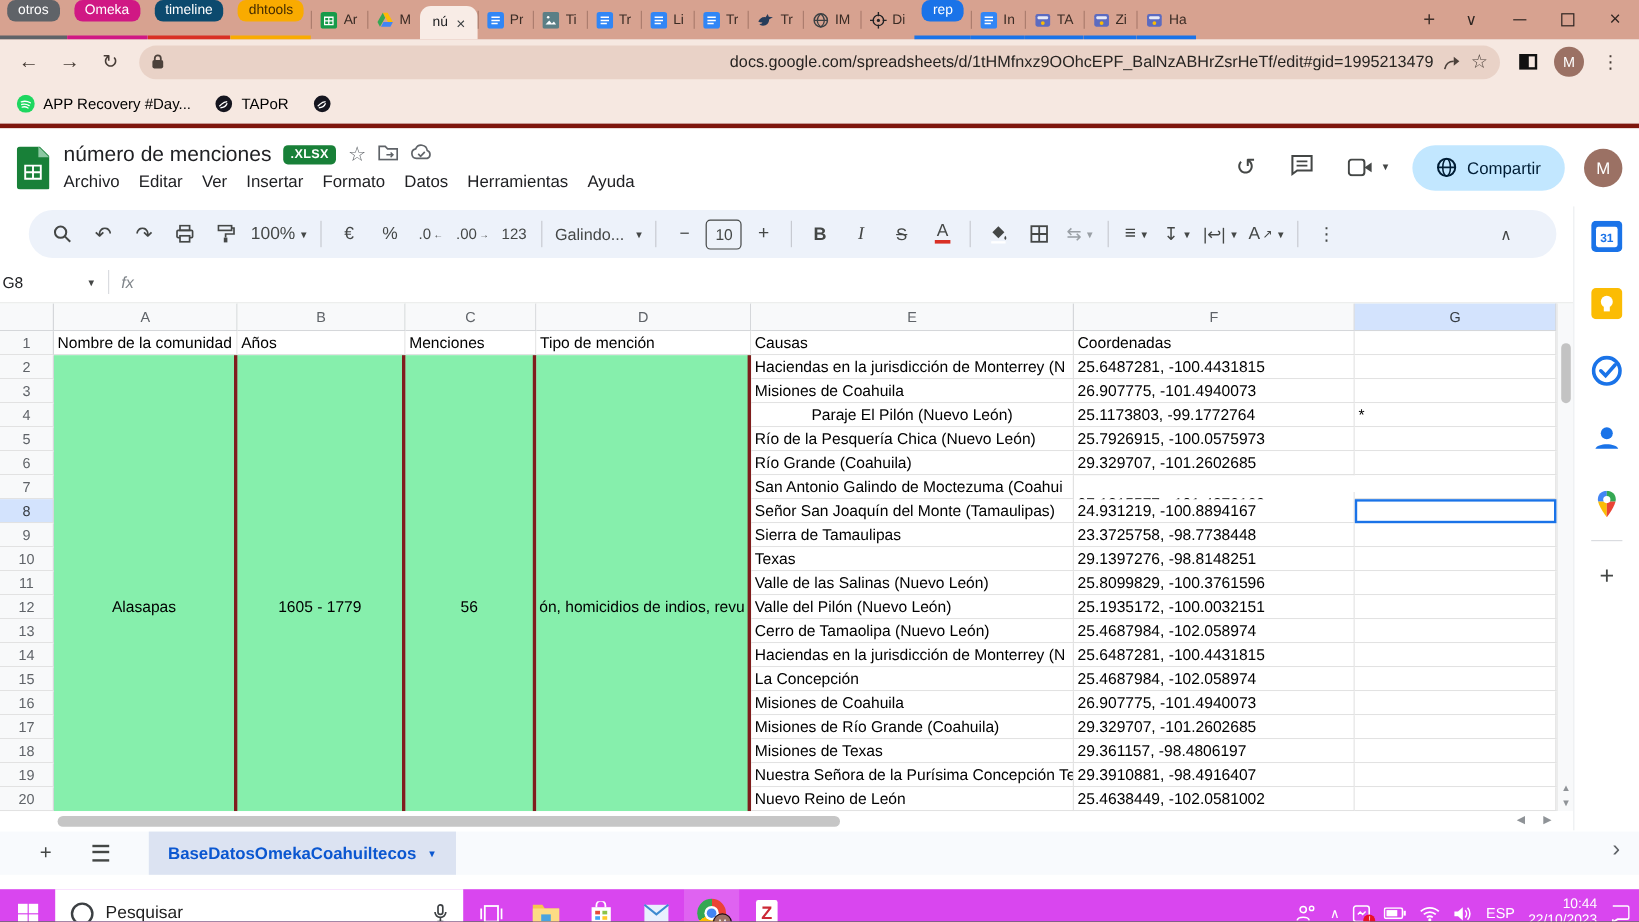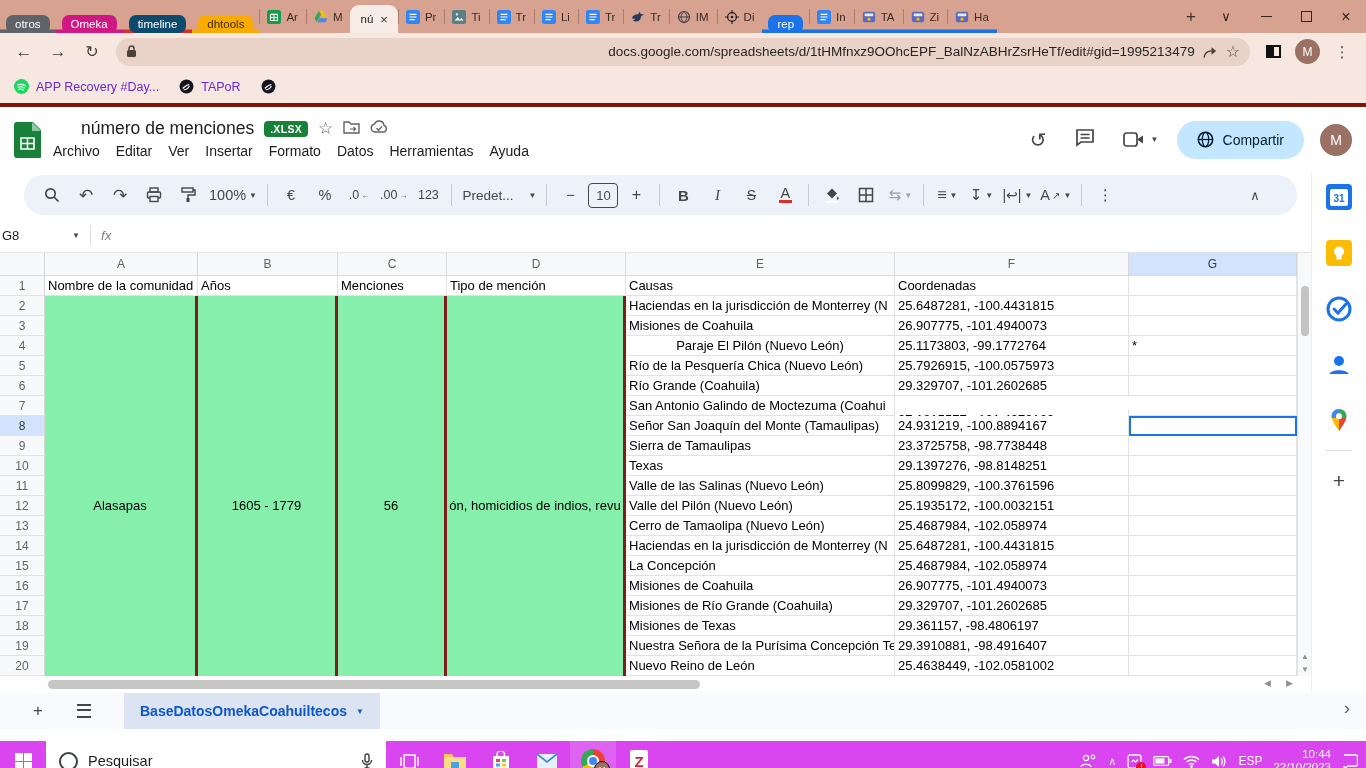--- a/index.html
+++ b/index.html
@@ -1,21 +1,21 @@
 <!DOCTYPE html>
 <html><head>
 <meta charset="utf-8">
 <style>
   html,body{margin:0;padding:0;background:#000;}
   .screen{position:relative;width:1366px;height:768px;overflow:hidden;background:#fff;
           font-family:"Liberation Sans",sans-serif;-webkit-font-smoothing:antialiased;}
   
   .tabstrip{height:33px;background:#d7a290;display:flex;align-items:stretch;overflow:hidden;}
   .tabs{display:flex;align-items:stretch;flex:1;min-width:0;}
-  .cw{display:flex;align-items:flex-end;height:100%;padding:0 6px;}
+  .cw{display:flex;align-items:flex-start;height:100%;padding:0 6px;}
   .chip{border-radius:7px;padding:3px 9px;font-size:11.5px;color:#fff;white-space:nowrap;}
   .tab{display:flex;align-items:center;gap:5px;padding:0 8px;min-width:0;cursor:default;position:relative;}
   .tab .sep{position:absolute;left:0;top:9px;bottom:9px;width:1px;background:rgba(60,30,20,.28);}
   .tab .lbl{font-size:11.5px;color:#3a2b24;max-width:20px;overflow:hidden;white-space:nowrap;}
   .tab.active{background:#f8ece6;border-radius:9px 9px 0 0;margin-top:5px;height:28px;padding:0 10px;}
   .tab.active .lbl{color:#202124;}
   .g{box-shadow:inset 0 -3.5px 0 #1a73e8;}
   .tabclose{font-size:13px;color:#3c4043;margin-left:2px;}
   .newtab{width:30px;display:flex;align-items:center;justify-content:center;font-size:17px;color:#40302a;}
   .wctrls{display:flex;align-items:center;}
@@ -28,26 +28,26 @@
   .omnibox{flex:1;height:28px;background:#e9d2c7;border-radius:14px;display:flex;align-items:center;
            padding:0 10px;margin:0 6px;gap:8px;min-width:0;}
   .url{font-size:13.5px;color:#272422;white-space:nowrap;overflow:hidden;flex:1;text-align:right;}
   .obicon{display:flex;align-items:center;color:#4c413b;font-size:15px;}
   .panelicon{width:15px;height:13px;background:#111;position:relative;margin:0 8px;}
   .panelicon::after{content:"";position:absolute;right:2px;top:2px;width:5px;height:9px;background:#f6e8e1;}
   .avatar{width:25px;height:25px;border-radius:50%;background:#9b7164;color:#fff;font-size:12px;
           display:flex;align-items:center;justify-content:center;margin:0 4px;}
   
   .bookmarks{height:33px;background:#f6e8e1;display:flex;align-items:center;padding:0 14px;gap:20px;}
-  .bm{display:flex;align-items:center;gap:7px;font-size:12.5px;color:#6d28d9;}
+  .bm{display:flex;align-items:center;gap:7px;font-size:12.5px;color:#000000;}
   .themeline{height:4px;background:#7e160d;}
   
   .gsheader{height:65px;background:#fff;display:flex;align-items:center;padding:0 14px;}
   .titleblock{margin-left:12px;flex:1;min-width:0;}
-  .trow{display:flex;align-items:center;gap:10px;margin-left:28px;}
+  .trow{display:flex;align-items:center;gap:10px;}
   .doct{font-size:17.5px;color:#202124;}
   .xlsx{background:#188038;color:#fff;font-size:10.5px;font-weight:bold;border-radius:4px;padding:2px 6px;letter-spacing:.3px;}
   .tico{font-size:15px;color:#5f6368;}
   .menurow{display:flex;margin-top:2px;margin-left:-8px;}
   .menu{font-size:14px;color:#202124;padding:2px 8px;border-radius:4px;}
   .hdricons{display:flex;align-items:center;gap:28px;margin-right:18px;color:#444746;}
   .sharebtn{height:38px;background:#c2e7ff;border-radius:19px;display:flex;align-items:center;gap:9px;
             padding:0 20px;color:#001d35;font-size:14px;}
   .bigavatar{width:32px;height:32px;border-radius:50%;background:#9b7164;color:#fff;font-size:14px;
              display:flex;align-items:center;justify-content:center;margin-left:16px;}
@@ -465,21 +465,21 @@
           <span>.0</span>
           <span style="font-size:8px;">←</span>
         </span>
       <span class="ti smalltxt">
           <span>.00</span>
           <span style="font-size:8px;">→</span>
         </span>
       <span class="ti smalltxt">123</span>
       <span class="tdiv"></span>
       <span class="ti" style="width:74px;justify-content:space-between;font-size:13.5px;">
-          <span>Predet...</span>
+          <span>Galindo...</span>
           <span class="caret">▼</span>
         </span>
       <span class="tdiv"></span>
       <span class="ti">−</span>
       <span class="fontsize">10</span>
       <span class="ti" style="font-size:16px;">+</span>
       <span class="tdiv"></span>
       <span class="ti bold">B</span>
       <span class="ti italic">I</span>
       <span class="ti strike">S</span>

